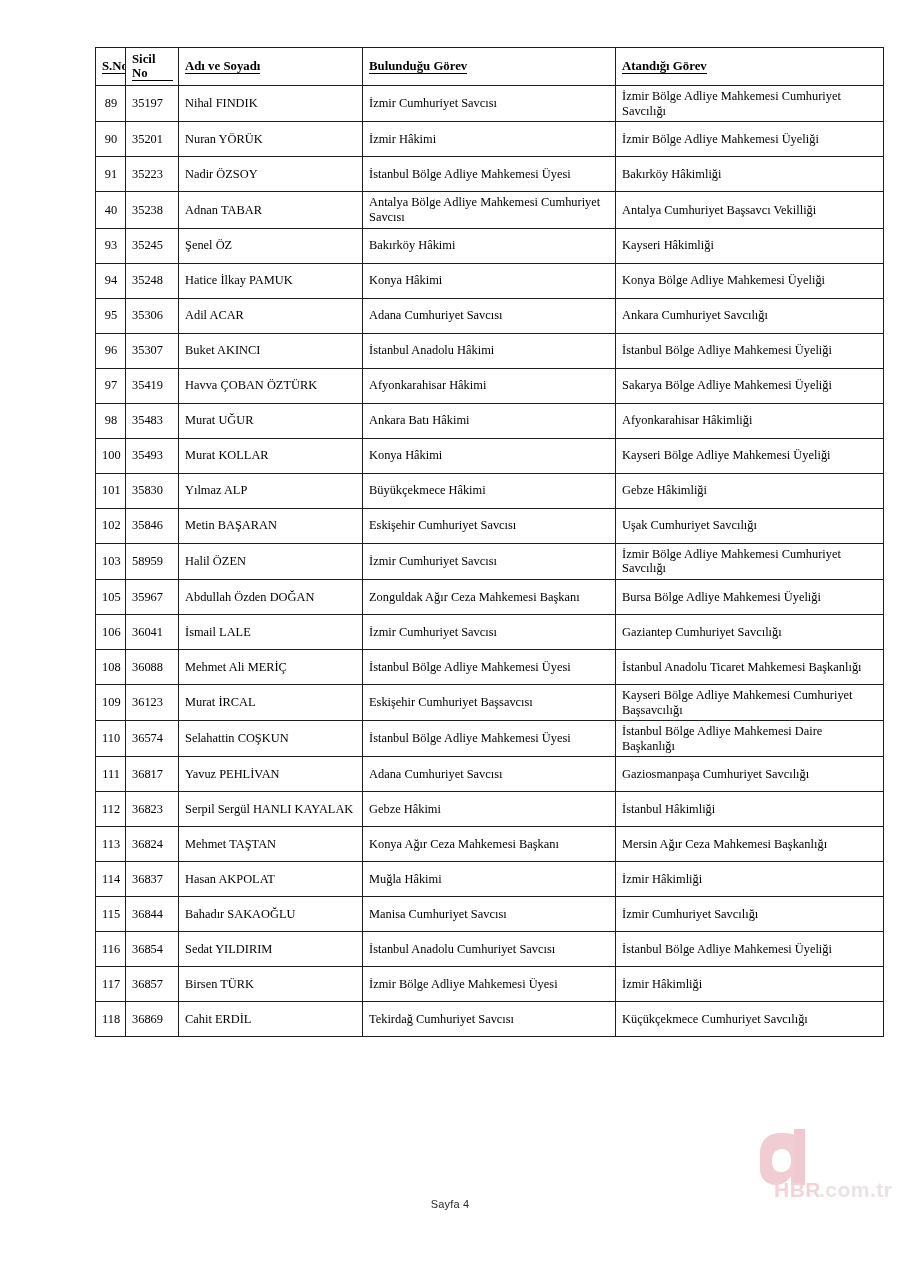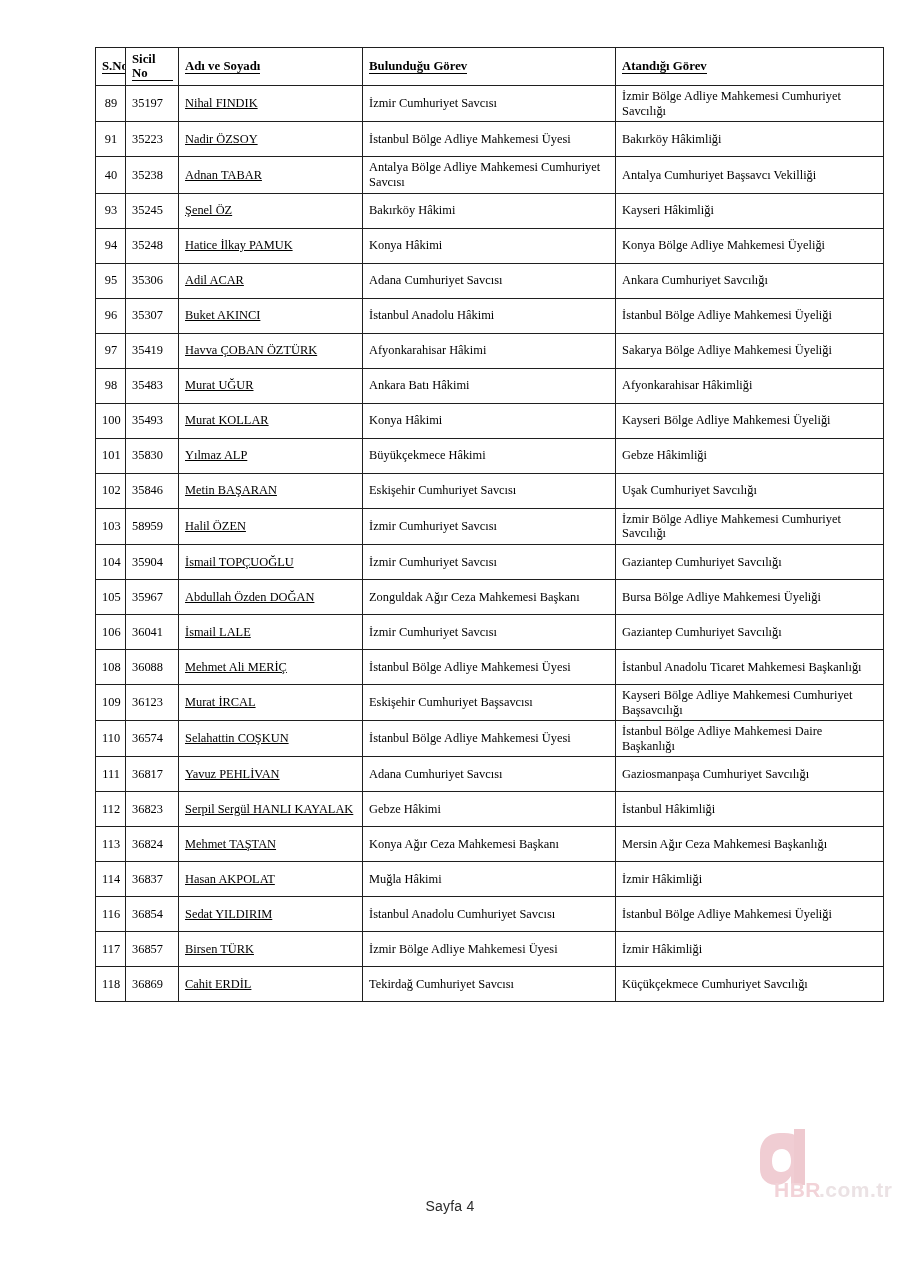--- a/index.html
+++ b/index.html
@@ -81,33 +81,33 @@
     text-align: center;
     padding-left: 2px;
     padding-right: 2px;
     font-size: 12.6px;
   }
   td.sicil {
     text-align: left;
     padding-left: 6px;
     font-size: 12.6px;
   }
-  td.name   { text-align: left; text-decoration: underline; }
+  td.name   { text-align: left; }
   td.current{ text-align: left; margin-left: 36px; }
   td.newpost{ text-align: left; }
 
   
   .footer-page {
     position: absolute;
     left: 0;
     top: 1198px;
     width: 900px;
     text-align: center;
     font-family: "Liberation Sans", "DejaVu Sans", sans-serif;
-    font-size: 14px;
+    font-size: 11px;
     color: #2b2b2b;
     letter-spacing: 0.2px;
   }
 
   
   .watermark {
     position: absolute;
     left: 748px;
     top: 1121px;
     width: 150px;
@@ -152,20 +152,27 @@
       </thead>
       <tbody id="table-body">
           <tr>
             <td class="sno">89</td>
             <td class="sicil">35197</td>
             <td class="name">Nihal FINDIK</td>
             <td class="current">İzmir Cumhuriyet Savcısı</td>
             <td class="newpost">İzmir Bölge Adliye Mahkemesi Cumhuriyet Savcılığı</td>
           </tr>
           <tr>
+            <td class="sno">90</td>
+            <td class="sicil">35201</td>
+            <td class="name">Nuran YÖRÜK</td>
+            <td class="current">İzmir Hâkimi</td>
+            <td class="newpost">İzmir Bölge Adliye Mahkemesi Üyeliği</td>
+          </tr>
+          <tr>
             <td class="sno">91</td>
             <td class="sicil">35223</td>
             <td class="name">Nadir ÖZSOY</td>
             <td class="current">İstanbul Bölge Adliye Mahkemesi Üyesi</td>
             <td class="newpost">Bakırköy Hâkimliği</td>
           </tr>
           <tr>
             <td class="sno">40</td>
             <td class="sicil">35238</td>
             <td class="name">Adnan TABAR</td>
@@ -236,27 +243,20 @@
             <td class="newpost">Uşak Cumhuriyet Savcılığı</td>
           </tr>
           <tr>
             <td class="sno">103</td>
             <td class="sicil">58959</td>
             <td class="name">Halil ÖZEN</td>
             <td class="current">İzmir Cumhuriyet Savcısı</td>
             <td class="newpost">İzmir Bölge Adliye Mahkemesi Cumhuriyet Savcılığı</td>
           </tr>
           <tr>
-            <td class="sno">104</td>
-            <td class="sicil">35904</td>
-            <td class="name">İsmail TOPÇUOĞLU</td>
-            <td class="current">İzmir Cumhuriyet Savcısı</td>
-            <td class="newpost">Gaziantep Cumhuriyet Savcılığı</td>
-          </tr>
-          <tr>
             <td class="sno">105</td>
             <td class="sicil">35967</td>
             <td class="name">Abdullah Özden DOĞAN</td>
             <td class="current">Zonguldak Ağır Ceza Mahkemesi Başkanı</td>
             <td class="newpost">Bursa Bölge Adliye Mahkemesi Üyeliği</td>
           </tr>
           <tr>
             <td class="sno">106</td>
             <td class="sicil">36041</td>
             <td class="name">İsmail LALE</td>
@@ -304,20 +304,27 @@
             <td class="name">Mehmet TAŞTAN</td>
             <td class="current">Konya Ağır Ceza Mahkemesi Başkanı</td>
             <td class="newpost">Mersin Ağır Ceza Mahkemesi Başkanlığı</td>
           </tr>
           <tr>
             <td class="sno">114</td>
             <td class="sicil">36837</td>
             <td class="name">Hasan AKPOLAT</td>
             <td class="current">Muğla Hâkimi</td>
             <td class="newpost">İzmir Hâkimliği</td>
+          </tr>
+          <tr>
+            <td class="sno">115</td>
+            <td class="sicil">36844</td>
+            <td class="name">Bahadır SAKAOĞLU</td>
+            <td class="current">Manisa Cumhuriyet Savcısı</td>
+            <td class="newpost">İzmir Cumhuriyet Savcılığı</td>
           </tr>
           <tr>
             <td class="sno">116</td>
             <td class="sicil">36854</td>
             <td class="name">Sedat YILDIRIM</td>
             <td class="current">İstanbul Anadolu Cumhuriyet Savcısı</td>
             <td class="newpost">İstanbul Bölge Adliye Mahkemesi Üyeliği</td>
           </tr>
           <tr>
             <td class="sno">117</td>

